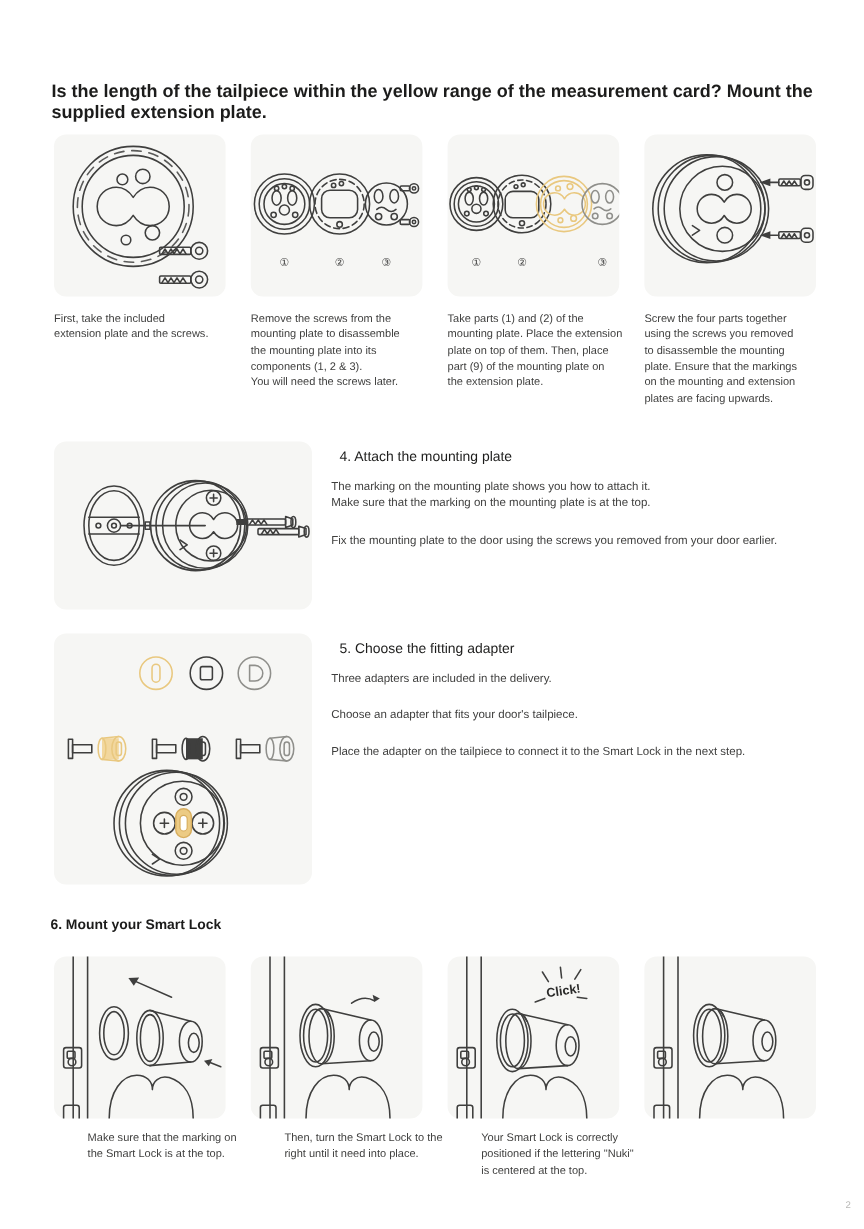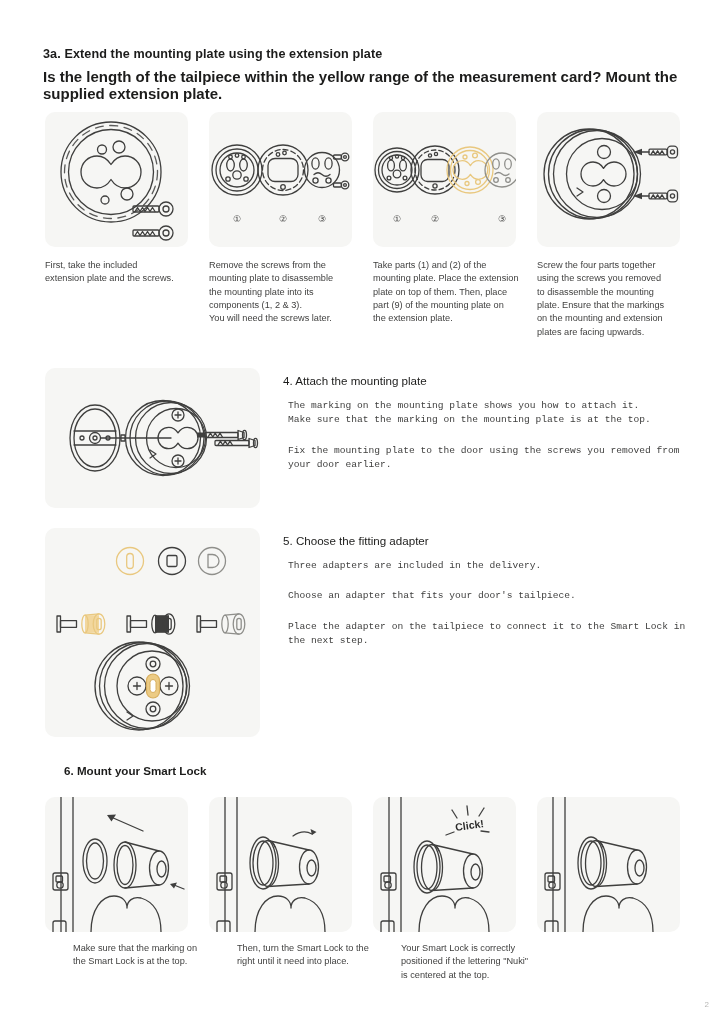--- a/index.html
+++ b/index.html
@@ -10,36 +10,35 @@
   .row{position:absolute;left:45px;display:flex;}
   .panels-row{gap:21px;}
   .caps-row{gap:4px;}
   .panel{width:143px;height:135px;background:#f6f6f4;border-radius:10px;flex:0 0 auto;}
   .panel svg{width:100%;height:100%;display:block;}
   .panel-tall{position:absolute;background:#f6f6f4;border-radius:10px;}
   .panel-tall svg{width:100%;height:100%;display:block;}
   .cap{width:160px;font-size:9.2px;line-height:1.45;white-space:pre-line;margin:0;flex:0 0 auto;color:#3f3f3e;}
   .side{position:absolute;width:420px;}
   .side h2{font-size:11.6px;font-weight:400;color:#1c1c1b;margin:0 0 12px 7px;}
-  .side p{font-size:9.6px;line-height:1.5;margin:0 0 16px 12px;white-space:pre-line;color:#3f3f3e;font-family:Liberation Mono, monospace;}
-  .h-sec6{position:absolute;left:64px;top:764px;font-size:11.6px;font-weight:700;color:#1c1c1b;margin:0;}
+  .side p{font-size:9.6px;line-height:1.5;margin:0 0 16px 0;white-space:pre-line;color:#3f3f3e;}
+  .h-sec6{position:absolute;left:42px;top:764px;font-size:11.6px;font-weight:700;color:#1c1c1b;margin:0;}
   .pagenum{position:absolute;right:11px;top:1000px;font-size:8px;color:#b8b8b6;}
   
   .s{fill:none;stroke:#3f3f3e;stroke-width:1.3;stroke-linecap:round;stroke-linejoin:round;}
   .sy{fill:none;stroke:#e9c87f;stroke-linecap:round;stroke-linejoin:round;stroke-width:1.3;}
   .sg{fill:none;stroke:#8f8f8b;stroke-linecap:round;stroke-linejoin:round;stroke-width:1.3;}
   .lbl{font-family:"Liberation Sans",sans-serif;font-size:9px;fill:#3f3f3e;}
   .click-text{font-family:"Liberation Sans",sans-serif;font-size:10.5px;font-weight:700;fill:#2a2a29;}
 </style>
 </head>
 <body>
 
 <div class="page">
 
-  <h1 class="h-main">3a. Extend the mounting plate using the extension plate</h1>
   <p class="h-sub">Is the length of the tailpiece within the yellow range of the measurement card? Mount the supplied extension plate.</p>
 
   <div class="row panels-row" style="top:112px;">
 
     <div class="panel">
       <svg viewBox="0 0 143 135">
         <circle class="s" cx="66" cy="60" r="50" stroke-width="2.4"></circle>
         <circle class="s" cx="66" cy="60" r="46.5" stroke-width="4" stroke-dasharray="8 6.5" opacity="0.85"></circle>
         <circle class="s" cx="66" cy="60" r="42.5" stroke-width="1"></circle>
         <path class="s" d="M36,60 c0,-9.5 7.5,-16 16,-16 c6,0 10.5,3 14,8.5 c3.5,-5.5 8,-8.5 14,-8.5 c8.5,0 16,6.5 16,16 c0,9.5 -7.5,16 -16,16 c-6,0 -10.5,-3 -14,-8.5 c-3.5,5.5 -8,8.5 -14,8.5 c-8.5,0 -16,-6.5 -16,-16 z" stroke-width="1.4"></path>

